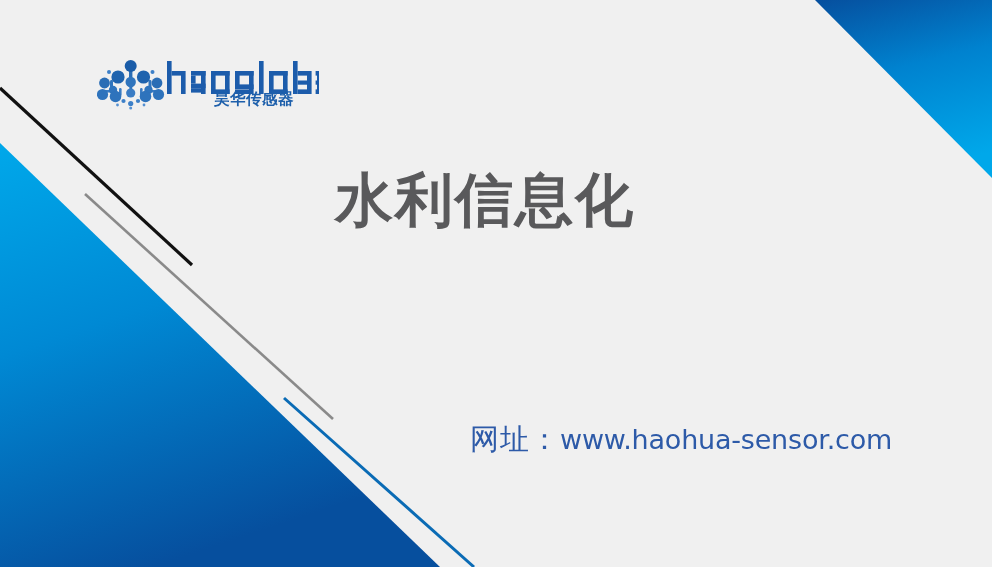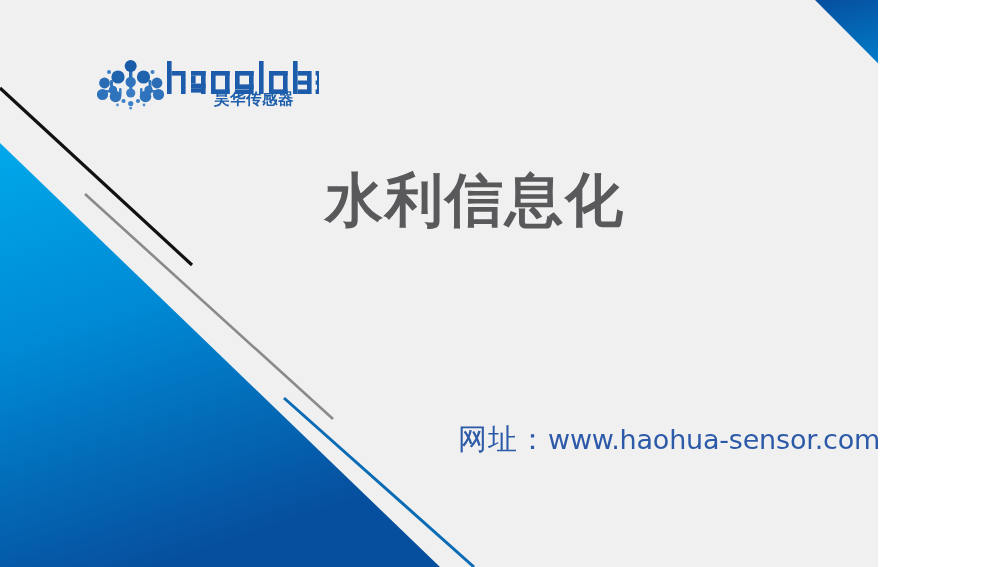--- a/index.html
+++ b/index.html
@@ -2,21 +2,21 @@
 <html><head>
 <meta charset="utf-8">
 <style>
   html, body {
     margin: 0;
     padding: 0;
     background: #ffffff;
   }
   #slide {
     position: relative;
-    width: 878px;
+    width: 992px;
     height: 567px;
     overflow: hidden;
     background: #f0f0f0;
     font-family: "Liberation Sans", "DejaVu Sans", sans-serif;
   }
 
   
   .bg-svg {
     position: absolute;
     left: 0;
@@ -76,21 +76,21 @@
     font-family: "DejaVu Sans", "Liberation Sans", sans-serif;
     font-weight: bold;
     font-size: 58px;
     line-height: 1.12;
     color: #59595b;
     letter-spacing: 2px;
     white-space: nowrap;
   }
   #title-line-1 {
     position: absolute;
-    left: 325px;
+    left: 335px;
     top: 0;
   }
   #title-line-2 {
     position: absolute;
     left: 450px;
     top: 92px;
   }
 
   
   #url-block {
@@ -98,20 +98,21 @@
     left: 458px;
     top: 420px;
     white-space: nowrap;
     color: #2d5aa8;
   }
   #url-label {
     font-family: "DejaVu Sans", "Liberation Sans", sans-serif;
     font-size: 29px;
     letter-spacing: 1px;
     vertical-align: baseline;
+    margin-left: 12px;
   }
   #url-value {
     font-family: "DejaVu Sans", "Liberation Sans", sans-serif;
     font-size: 27px;
     letter-spacing: -0.2px;
     vertical-align: baseline;
   }
 </style>
 </head>
 <body>

